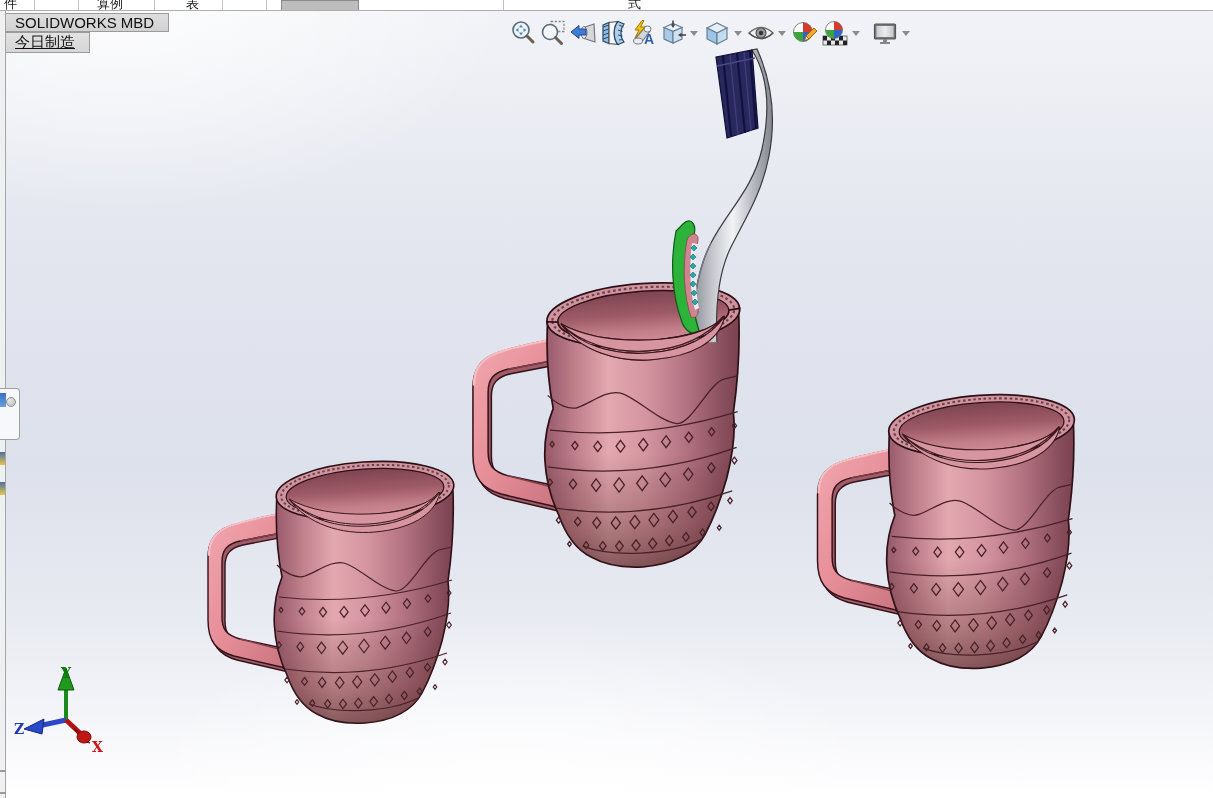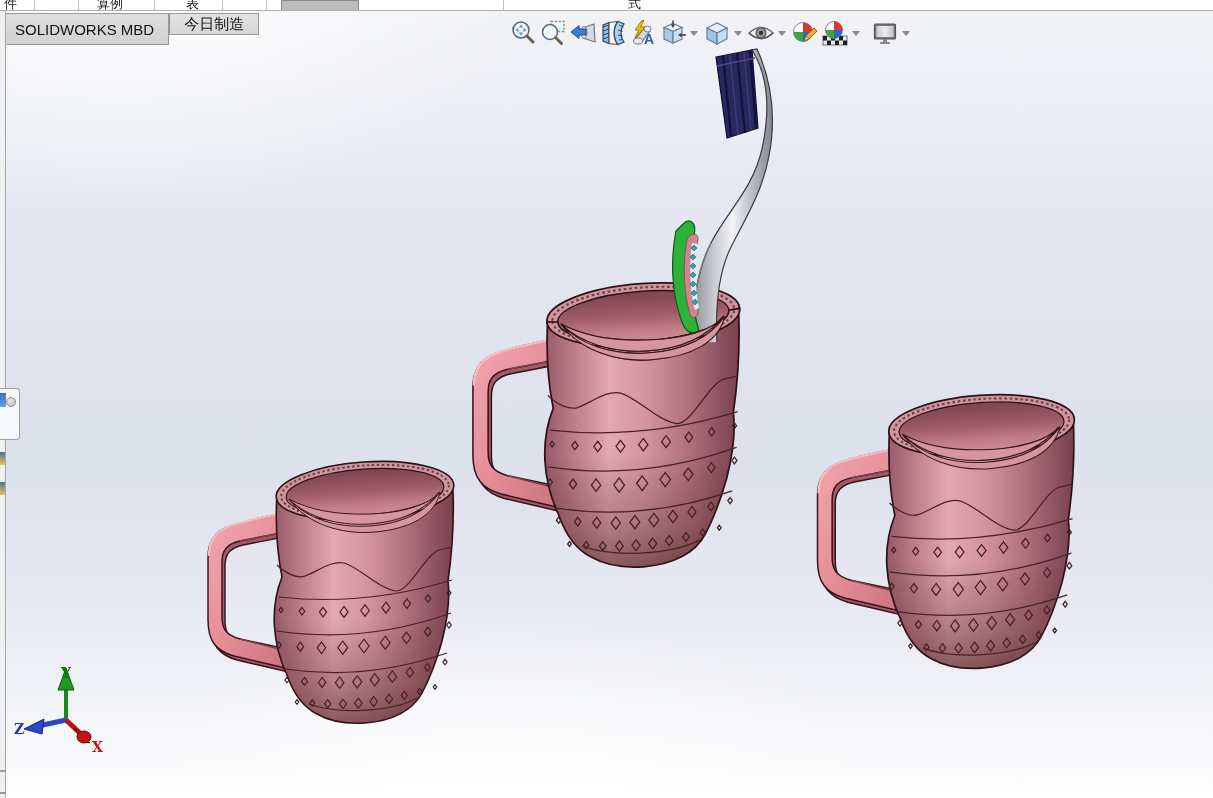--- a/index.html
+++ b/index.html
@@ -31,28 +31,28 @@
     font-size:13px;color:#1c1c1c;
   }
   #menu-strip .frag{position:absolute;top:-5px;}
   #menu-strip .sep{position:absolute;top:0;width:1px;height:11px;background:#c2c2c2;}
   #menu-strip .pressed{
     position:absolute;left:281px;top:0;width:78px;height:10px;
     background:#bdbdbd;border:1px solid #8a8a8a;border-bottom:none;
   }
 
   
-  #tabs{position:absolute;left:0;top:13px;height:36px;display:flex;align-items:flex-start;}
+  #tabs{position:absolute;left:0;top:13px;height:36px;display:flex;align-items:flex-start;flex-direction:column;}
   .tab{
     height:32px;display:flex;align-items:center;justify-content:center;
     background:linear-gradient(#dedede,#d2d2d2);
     border:1px solid var(--tab-border);
     font-size:15px;color:#111;padding:0 14px;white-space:nowrap;cursor:default;
   }
-  .tab.active{height:22px;background:linear-gradient(#e2e2e2,#d6d6d6);border-left-color:#8f8f8f;}
+  .tab.active{height:22px;background:linear-gradient(#e2e2e2,#d6d6d6);border-left-color:#8f8f8f;text-decoration:underline;}
 
   
   #hud{position:absolute;left:508px;top:19px;display:flex;align-items:center;}
   .hudbtn{width:30px;height:28px;display:flex;align-items:center;justify-content:center;border-radius:3px;}
   .hudarrow{width:12px;height:28px;display:flex;align-items:center;justify-content:center;margin-right:2px;}
   .hudgap{width:6px;}
 
   
   #left-rail{
     position:absolute;left:0;top:11px;bottom:0;width:6px;

